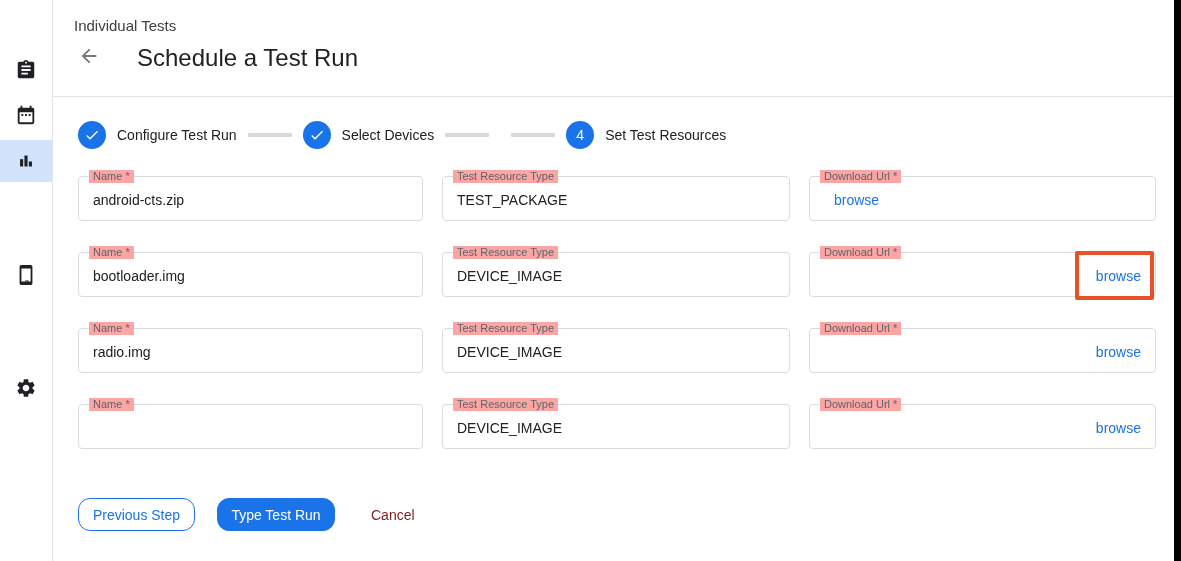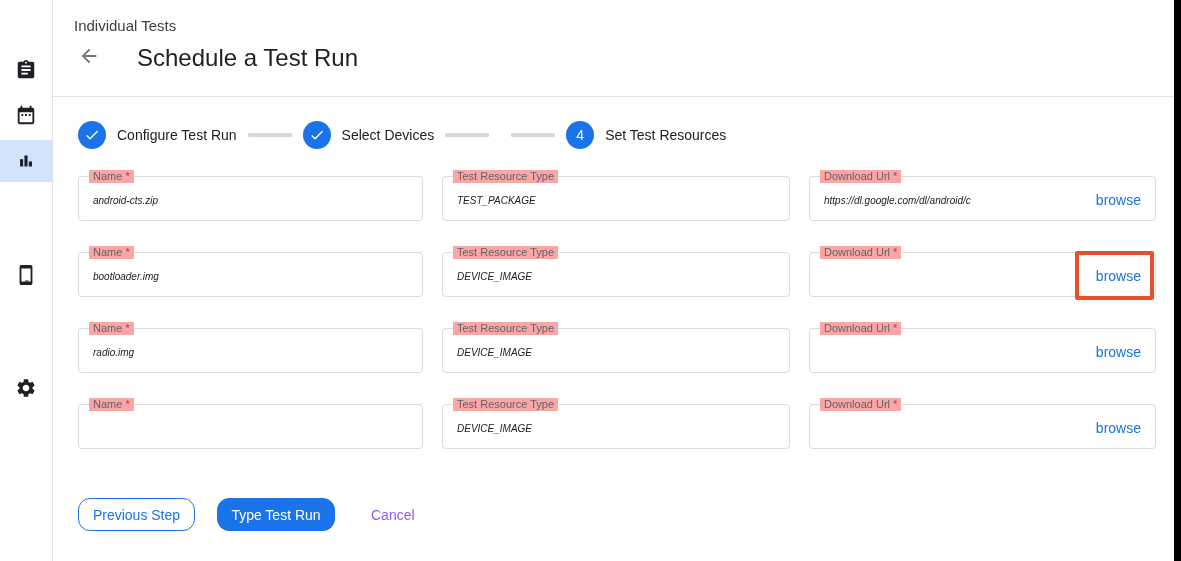--- a/index.html
+++ b/index.html
@@ -39,36 +39,36 @@
   .step-connector { width:44px; height:4px; background:#d8d8d8; border-radius:1px;
     margin:0 11px; flex:none; }
 
   
   .form-grid { margin-top:27px; display:grid;
     grid-template-columns:345px 348px 347px; column-gap:19px; row-gap:31px; }
   .field { position:relative; height:45px; border:1px solid #dadce0; border-radius:4px;
     background:#fff; display:flex; align-items:center; padding:3px 14px 0 14px; }
   .field-label { position:absolute; top:-7px; left:10px; background:#fca5a5;
     padding:0 4px; font-size:11px; line-height:13px; color:#5f6368; white-space:nowrap; }
-  .field-value { font-size:10px; color:#202124; white-space:nowrap; overflow:hidden;
-    flex:1; min-width:0;font-style:italic; }
+  .field-value { font-size:14px; color:#202124; white-space:nowrap; overflow:hidden;
+    flex:1; min-width:0; }
   .browse-link { color:#1a73e8; font-size:14px; margin-left:10px; white-space:nowrap;
     cursor:pointer; }
   .highlight-box { position:absolute; top:-2px; right:1px; width:79px; height:49px;
     border:4px solid #e8502a; border-radius:2px; pointer-events:none; z-index:3; }
 
   
   .footer { margin-top:49px; display:flex; align-items:center; }
   .btn { height:33px; border-radius:12px; font-size:14px;
     font-family:"Liberation Sans", sans-serif; cursor:pointer;
     display:inline-flex; align-items:center; justify-content:center; }
   .btn-outline { width:117px; background:#fff; border:1px solid #1a73e8; color:#1a73e8; }
   .btn-filled { width:118px; background:#1a73e8; border:1px solid #1a73e8; color:#fff;
     margin-left:22px; }
-  .btn-text { background:none; border:none; color:#8b5cf6; font-size:14px;
+  .btn-text { background:none; border:none; color:#7f1d1d; font-size:14px;
     margin-left:36px; cursor:pointer; }
 </style>
 </head>
 <body>
 
 <div class="sidebar">
   <div class="side-item" style="top:48px">
     <svg viewBox="0 0 24 24">
         <path d="M19 3h-4.18C14.4 1.84 13.3 1 12 1c-1.3 0-2.4.84-2.82 2H5c-1.1 0-2 .9-2 2v14c0 1.1.9 2 2 2h14c1.1 0 2-.9 2-2V5c0-1.1-.9-2-2-2zm-7 0c.55 0 1 .45 1 1s-.45 1-1 1-1-.45-1-1 .45-1 1-1zm2 14H7v-2h7v2zm3-4H7v-2h10v2zm0-4H7V7h10v2z"></path>
       </svg>
@@ -142,21 +142,20 @@
       <div class="field">
         <div class="field-label">Name *</div>
         <div class="field-value">android-cts.zip</div>
       </div>
       <div class="field">
         <div class="field-label">Test Resource Type</div>
         <div class="field-value">TEST_PACKAGE</div>
       </div>
       <div class="field">
         <div class="field-label">Download Url *</div>
-        <div class="field-value">https://dl.google.com/dl/android/c</div>
         <div class="browse-link">browse</div>
       </div>
 
       <div class="field">
         <div class="field-label">Name *</div>
         <div class="field-value">bootloader.img</div>
       </div>
       <div class="field">
         <div class="field-label">Test Resource Type</div>
         <div class="field-value">DEVICE_IMAGE</div>

